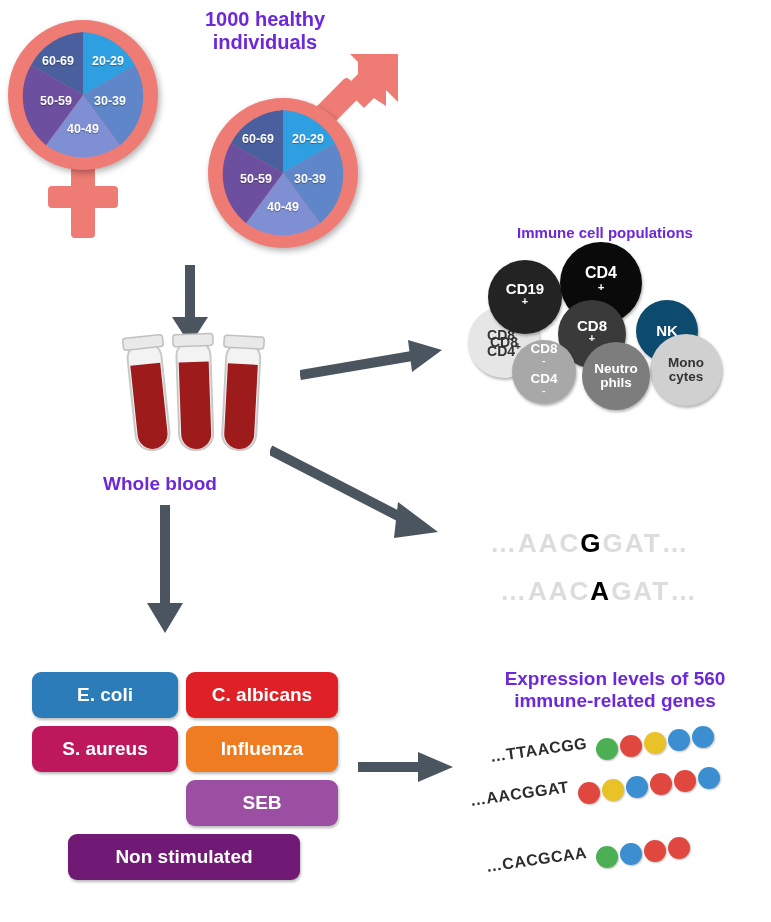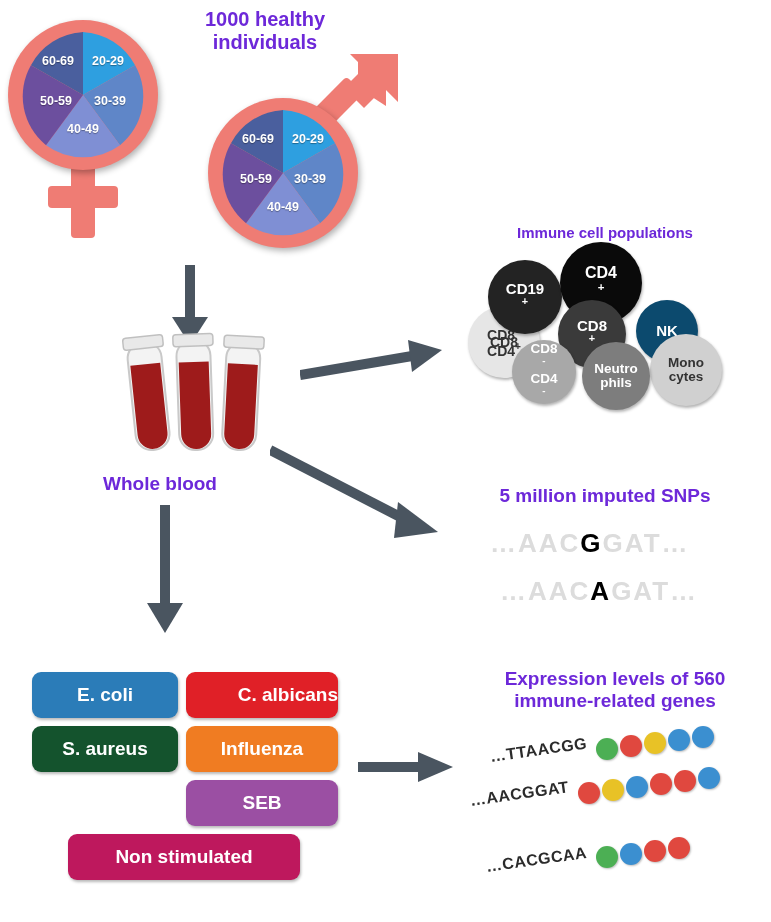--- a/index.html
+++ b/index.html
@@ -78,21 +78,20 @@
   }
   .gdot{position:absolute;border-radius:50%;box-shadow:1px 1px 2px rgba(0,0,0,.25);}
 </style>
 </head>
 <body>
 
 <div class="stage">
 
   <div class="title abs" id="title-cohort">1000 healthy individuals</div>
   <div class="title abs" id="title-immune">Immune cell populations</div>
-  <div class="title abs" id="title-snps">5 million imputed SNPs</div>
   <div class="title abs" id="title-expr">Expression levels of 560 immune-related genes</div>
   <div class="title abs" id="label-wholeblood">Whole blood</div>
 
   <div class="sym" style="left:8px;top:20px;width:170px;height:220px;">
 
     <div class="stem" style="left:63px;top:140px;width:24px;height:78px;border-radius:4px;"></div>
     <div class="stem" style="left:40px;top:166px;width:70px;height:22px;border-radius:4px;"></div>
 
     <div class="ring" style="left:0px;top:0px;width:150px;height:150px;box-shadow:2px 3px 6px rgba(0,0,0,.3);"></div>
     <div class="pieclip" style="left:12px;top:12px;width:126px;height:126px;">
@@ -252,33 +251,33 @@
     </div>
     <div class="seq" style="left:10px;top:48px;">
       <span class="fade">…AAC</span><b>A</b><span class="fade">GAT…</span>
     </div>
   </div>
 
   <div class="abs" style="left:32px;top:672px;width:310px;height:220px;">
     <div class="stimbox" style="left:0px;top:0px;width:146px;height:46px;background:#2b7cb8;">
         <span>E. coli</span>
       </div>
-    <div class="stimbox" style="left:154px;top:0px;width:152px;height:46px;background:#e02027;justify-content:flex-end;">
+    <div class="stimbox" style="left:154px;top:0px;width:152px;height:46px;background:#e02027;">
         <span>C. albicans</span>
       </div>
-    <div class="stimbox" style="left:0px;top:54px;width:146px;height:46px;background:#14532d;">
+    <div class="stimbox" style="left:0px;top:54px;width:146px;height:46px;background:#be185d;">
         <span>S. aureus</span>
       </div>
     <div class="stimbox" style="left:154px;top:54px;width:152px;height:46px;background:#f07c22;">
         <span>Influenza</span>
       </div>
     <div class="stimbox" style="left:154px;top:108px;width:152px;height:46px;background:#9b4fa3;">
         <span>SEB</span>
       </div>
-    <div class="stimbox" style="left:36px;top:162px;width:232px;height:46px;background:#be185d;">
+    <div class="stimbox" style="left:36px;top:162px;width:232px;height:46px;background:#701a75;">
         <span>Non stimulated</span>
       </div>
   </div>
 
   <div class="abs" style="left:468px;top:718px;width:300px;height:180px;">
 
     <div class="gseq" style="left:22px;top:30px;transform:rotate(-8deg);transform-origin:left center;">…TTAACGG</div>
     <div class="gdot" style="left:128px;top:20px;width:22px;height:22px;background:#4caf54;"></div>
     <div class="gdot" style="left:152px;top:17px;width:22px;height:22px;background:#e0483f;"></div>
     <div class="gdot" style="left:176px;top:14px;width:22px;height:22px;background:#e8c226;"></div>

